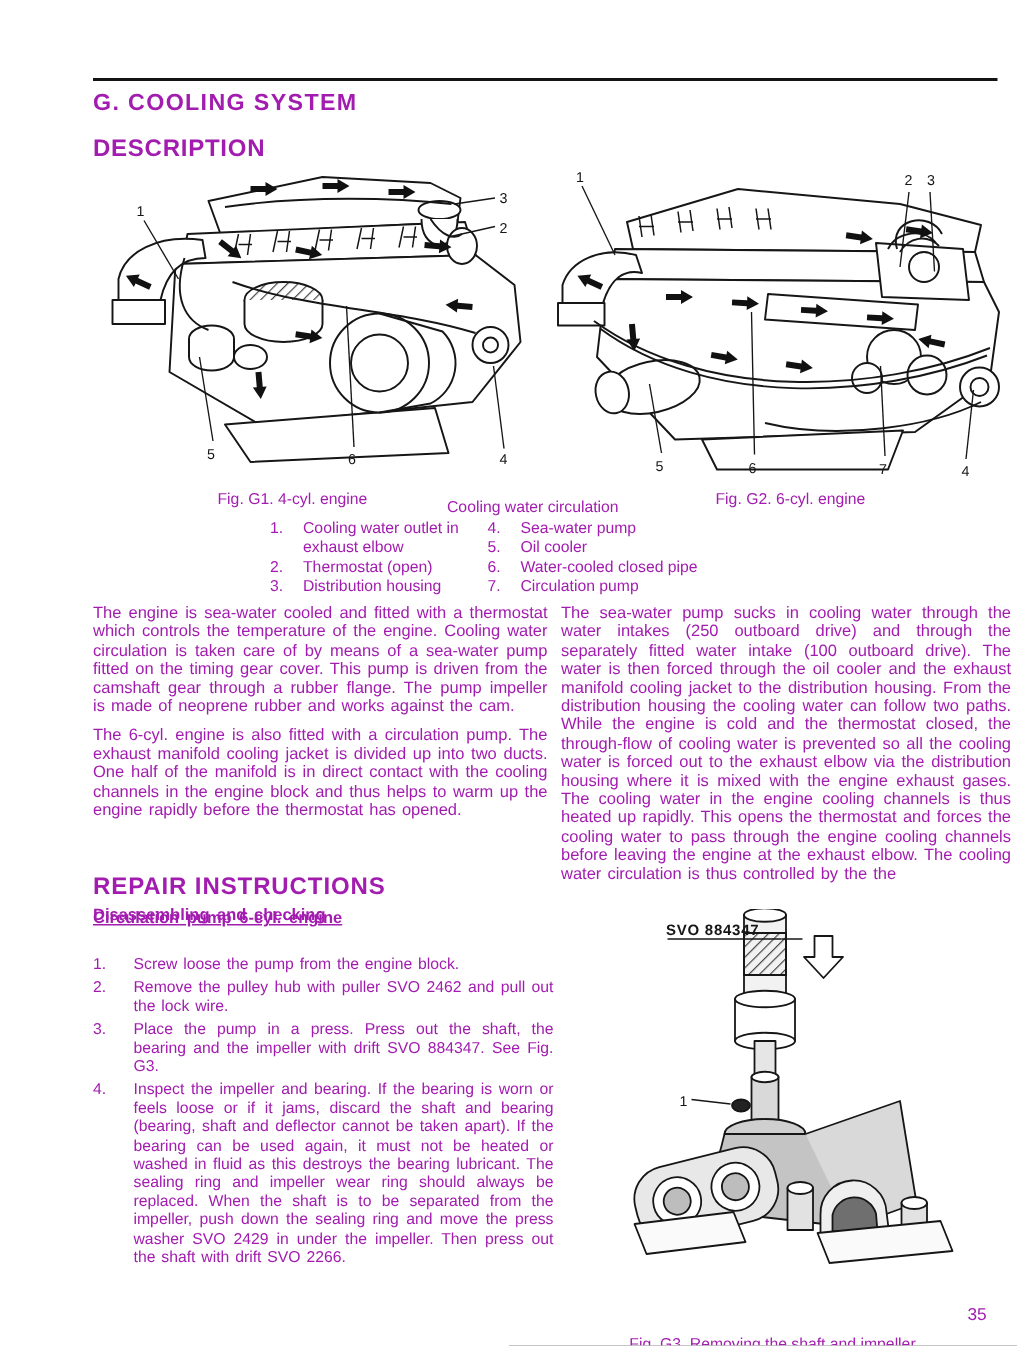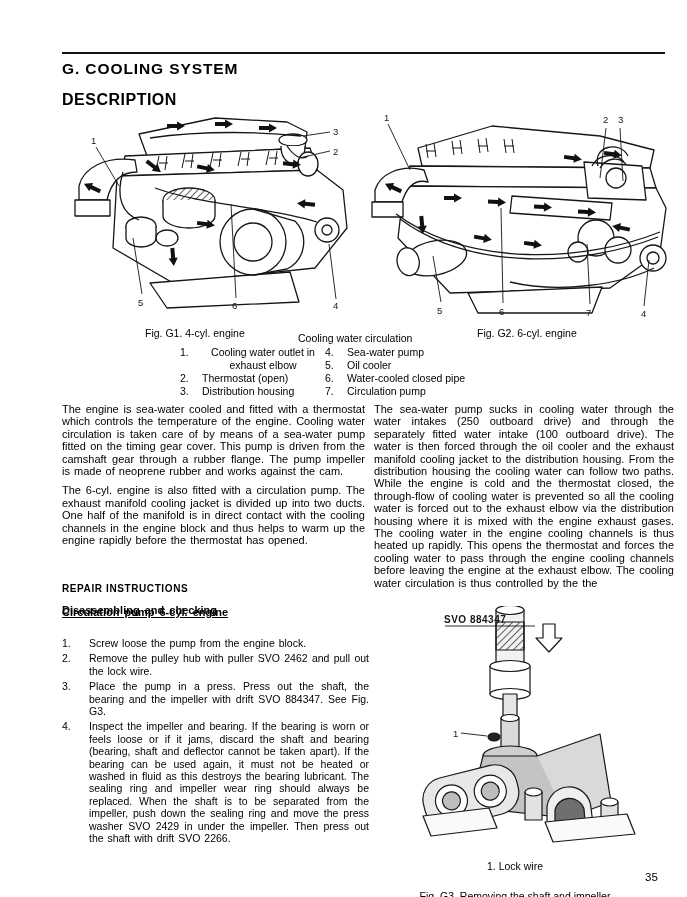--- a/index.html
+++ b/index.html
@@ -1,32 +1,32 @@
 <!DOCTYPE html>
 <html><head>
 <meta charset="utf-8">
 <style>
   html,body{margin:0;padding:0;background:#9a9a9a;}
   .page{
     position:relative;width:687px;height:897px;background:#ffffff;
-    font-family:"Liberation Sans","DejaVu Sans",sans-serif;color:#000000;
+    font-family:"Liberation Sans","DejaVu Sans",sans-serif;color:#a21caf;
     overflow:hidden;margin:0 auto;
   }
   .abs{position:absolute;}
   .rule-top{left:62px;top:52px;width:603px;height:2px;background:#141414;}
   .h1{left:62px;top:60px;font-size:15.5px;font-weight:bold;letter-spacing:.9px;}
   .h2{left:62px;top:91px;font-size:16px;font-weight:bold;letter-spacing:.5px;}
   .cap{font-size:10.5px;white-space:nowrap;}
   .legend-col{font-size:10.5px;line-height:13px;}
   .legend-row{display:flex;}
   .lnum{width:22px;flex:0 0 22px;}
   .ltext{display:block;}
   .body-col{font-size:11px;line-height:12.4px;text-align:justify;word-spacing:1px;}
   .body-par{margin:0 0 7px 0;}
-  .rep-h1{left:62px;top:583px;font-size:10px;font-weight:bold;letter-spacing:.6px;}
+  .rep-h1{left:62px;top:583px;font-size:16px;font-weight:bold;letter-spacing:.6px;}
   .rep-h2{font-size:11px;font-weight:bold;word-spacing:2px;}
   .steps{left:62px;top:637px;width:307px;font-size:10.5px;line-height:12.4px;}
   .step{display:flex;margin-bottom:3px;}
   .snum{width:27px;flex:0 0 27px;}
   .stext{flex:1;text-align:justify;word-spacing:1px;}
   .figcap{font-size:10.5px;text-align:center;}
   .pagenum{left:645px;top:871px;font-size:11.5px;}
   svg{display:block;}
   svg text{font-family:"Liberation Sans","DejaVu Sans",sans-serif;}
   .callout{font-size:9.5px;fill:#161616;}
@@ -204,21 +204,21 @@
     </svg>
   </div>
 
   <div class="abs cap" style="left:145px;top:327px;">Fig. G1. 4-cyl. engine</div>
   <div class="abs cap" style="left:298px;top:332px;">Cooling water circulation</div>
   <div class="abs cap" style="left:460px;top:327px;padding-left:17px;">Fig. G2. 6-cyl. engine</div>
 
   <div class="abs legend-col" style="left:180px;top:346px;width:170px;">
     <div class="legend-row">
       <span class="lnum">1.</span>
-      <span class="ltext" style="width:122px;text-align:center;">Cooling water outlet in exhaust elbow</span>
+      <span class="ltext" style="width:122px;">Cooling water outlet in exhaust elbow</span>
     </div>
     <div class="legend-row">
       <span class="lnum">2.</span>
       <span class="ltext">Thermostat (open)</span>
     </div>
     <div class="legend-row">
       <span class="lnum">3.</span>
       <span class="ltext">Distribution housing</span>
     </div>
   </div>
@@ -322,17 +322,16 @@
           <line x1="106" y1="20" x2="120" y2="20"></line>
           <line x1="46" y1="127" x2="72" y2="130"></line>
         </g>
       </g>
       <text class="svo" x="29" y="17">SVO 884347</text>
       <text class="callout" x="38" y="131">1</text>
     </svg>
   </div>
 
   <div class="abs figcap" style="left:392px;top:846px;width:246px;margin-top:44px;">Fig. G3. Removing the shaft and impeller</div>
-  <div class="abs figcap" style="left:392px;top:860px;width:246px;">1. Lock wire</div>
 
   <div class="abs pagenum">35</div>
 
 </div>
 
 </body></html>

